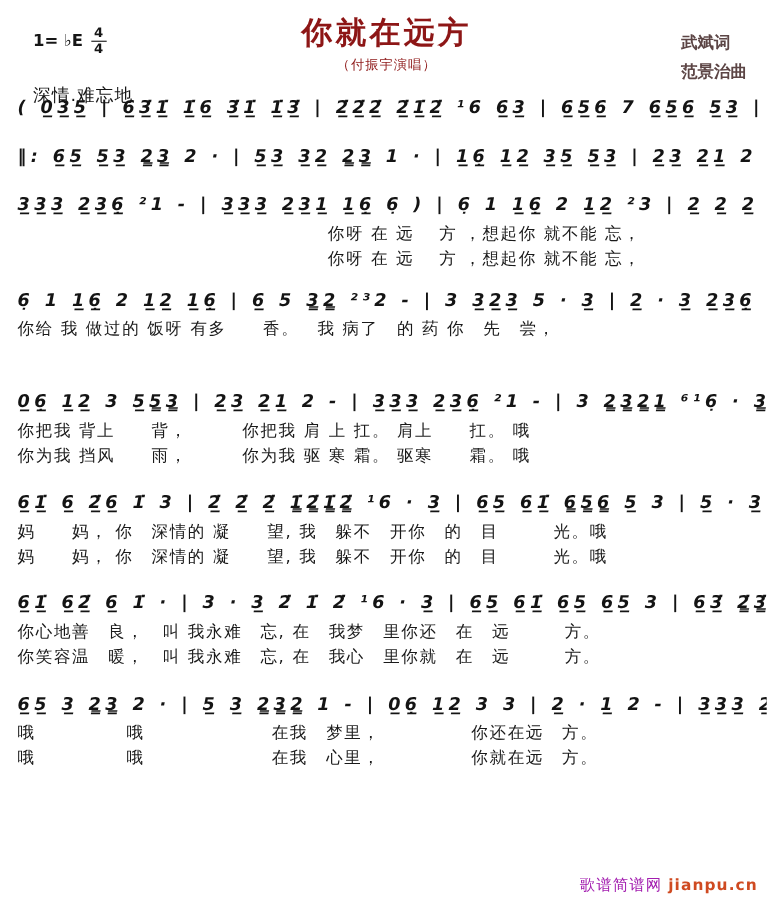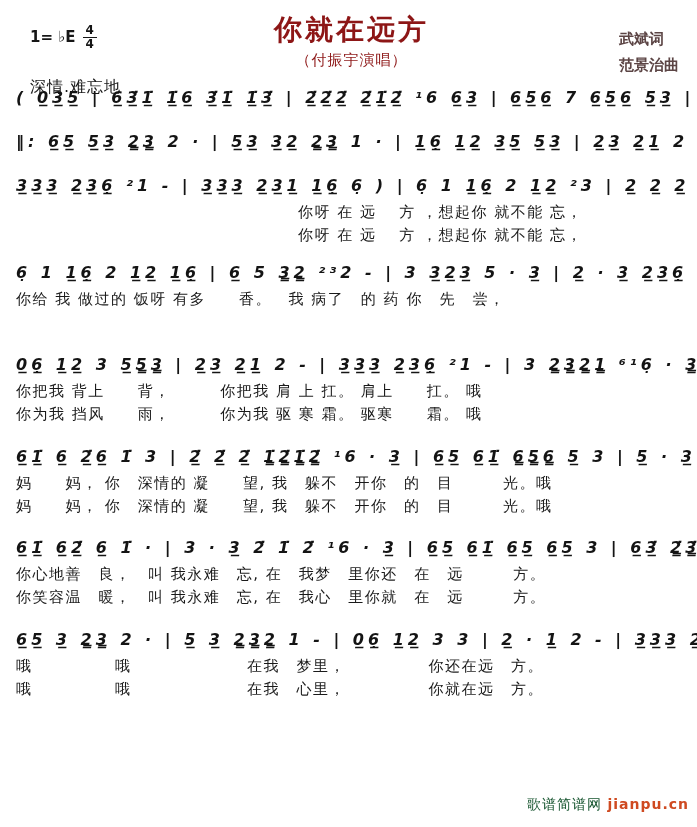--- a/index.html
+++ b/index.html
@@ -9,33 +9,33 @@
     font-family:"DejaVu Sans",sans-serif;color:#161616;padding-left:10px;
   }
   
   .header-left{position:absolute;left:30px;top:24px;}
   .key-row{display:flex;align-items:center;gap:7px;font-size:15px;font-weight:bold;}
   .frac{display:inline-flex;flex-direction:column;text-align:center;font-size:12px;line-height:1.05;font-weight:bold;}
   .frac .top{border-bottom:1.5px solid #161616;padding:0 3px;}
   .tempo{margin-top:27px;font-size:16px;font-weight:400;letter-spacing:1px;}
   .header-center{position:absolute;left:120px;right:124px;top:14px;text-align:center;}
   .title{margin:0;font-size:28px;font-weight:bold;color:#8d1616;letter-spacing:3px;line-height:1.15;}
-  .subtitle{font-size:15px;color:#8d1616;margin-top:5px;letter-spacing:1px;}
+  .subtitle{font-size:12px;color:#8d1616;margin-top:5px;letter-spacing:1px;}
   .header-right{position:absolute;right:28px;top:26px;font-size:15px;color:#5c4545;font-weight:600;line-height:1.75;}
   
   .system{position:absolute;left:16px;right:6px;white-space:nowrap;}
   .notes{
     font-size:16px;font-weight:bold;font-style:italic;
     letter-spacing:4px;height:27px;white-space:nowrap;color:#141414;
   }
   .lyric{font-size:15px;letter-spacing:1.5px;height:23px;white-space:nowrap;color:#1a1a1a;}
   .lyric.indent{padding-left:282px;}
   
   .watermark{position:absolute;right:18px;top:796px;font-size:14px;letter-spacing:1px;}
-  .wm-name{color:#14532d;text-shadow:1px 1px 0 #ffffff;margin-top:20px;}
+  .wm-name{color:#a21caf;text-shadow:1px 1px 0 #ffffff;margin-top:20px;}
   .wm-url{color:#cf4a21;font-weight:bold;text-align:right;}
 </style>
 </head>
 <body>
 
 <div class="sheet">
 
   <div class="header-left">
     <div class="key-row">
       <span>1= ♭E</span>

